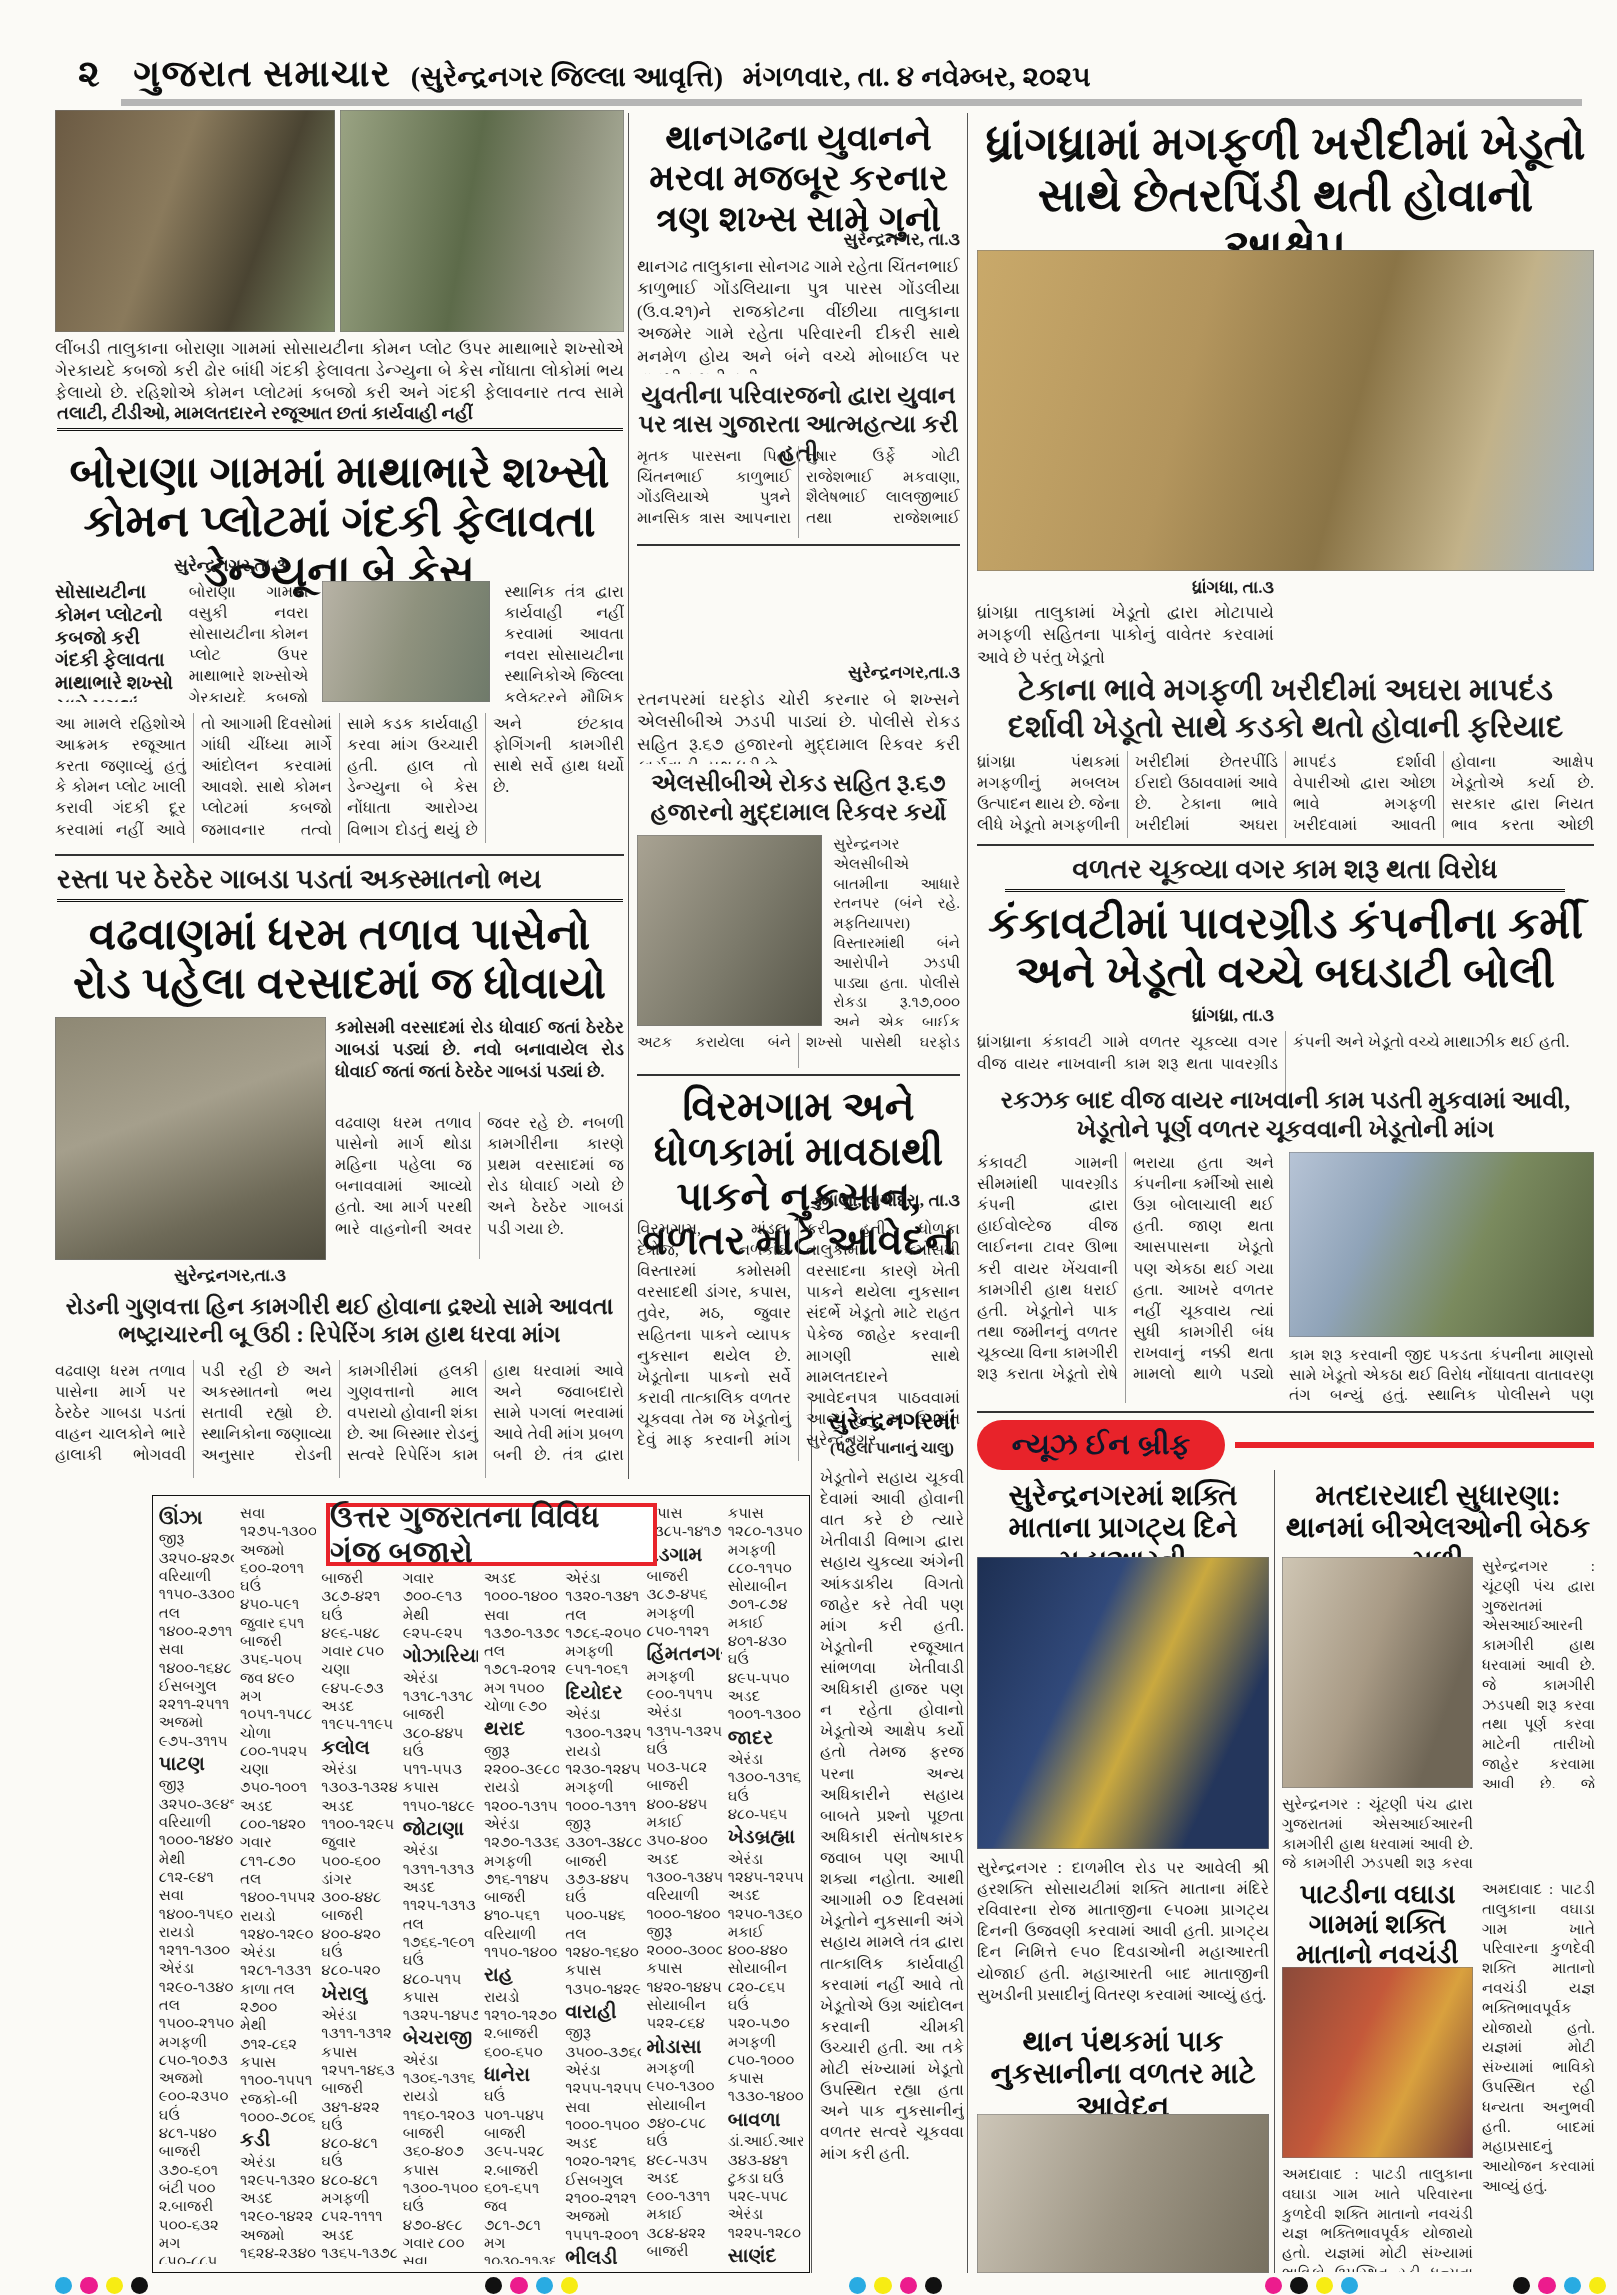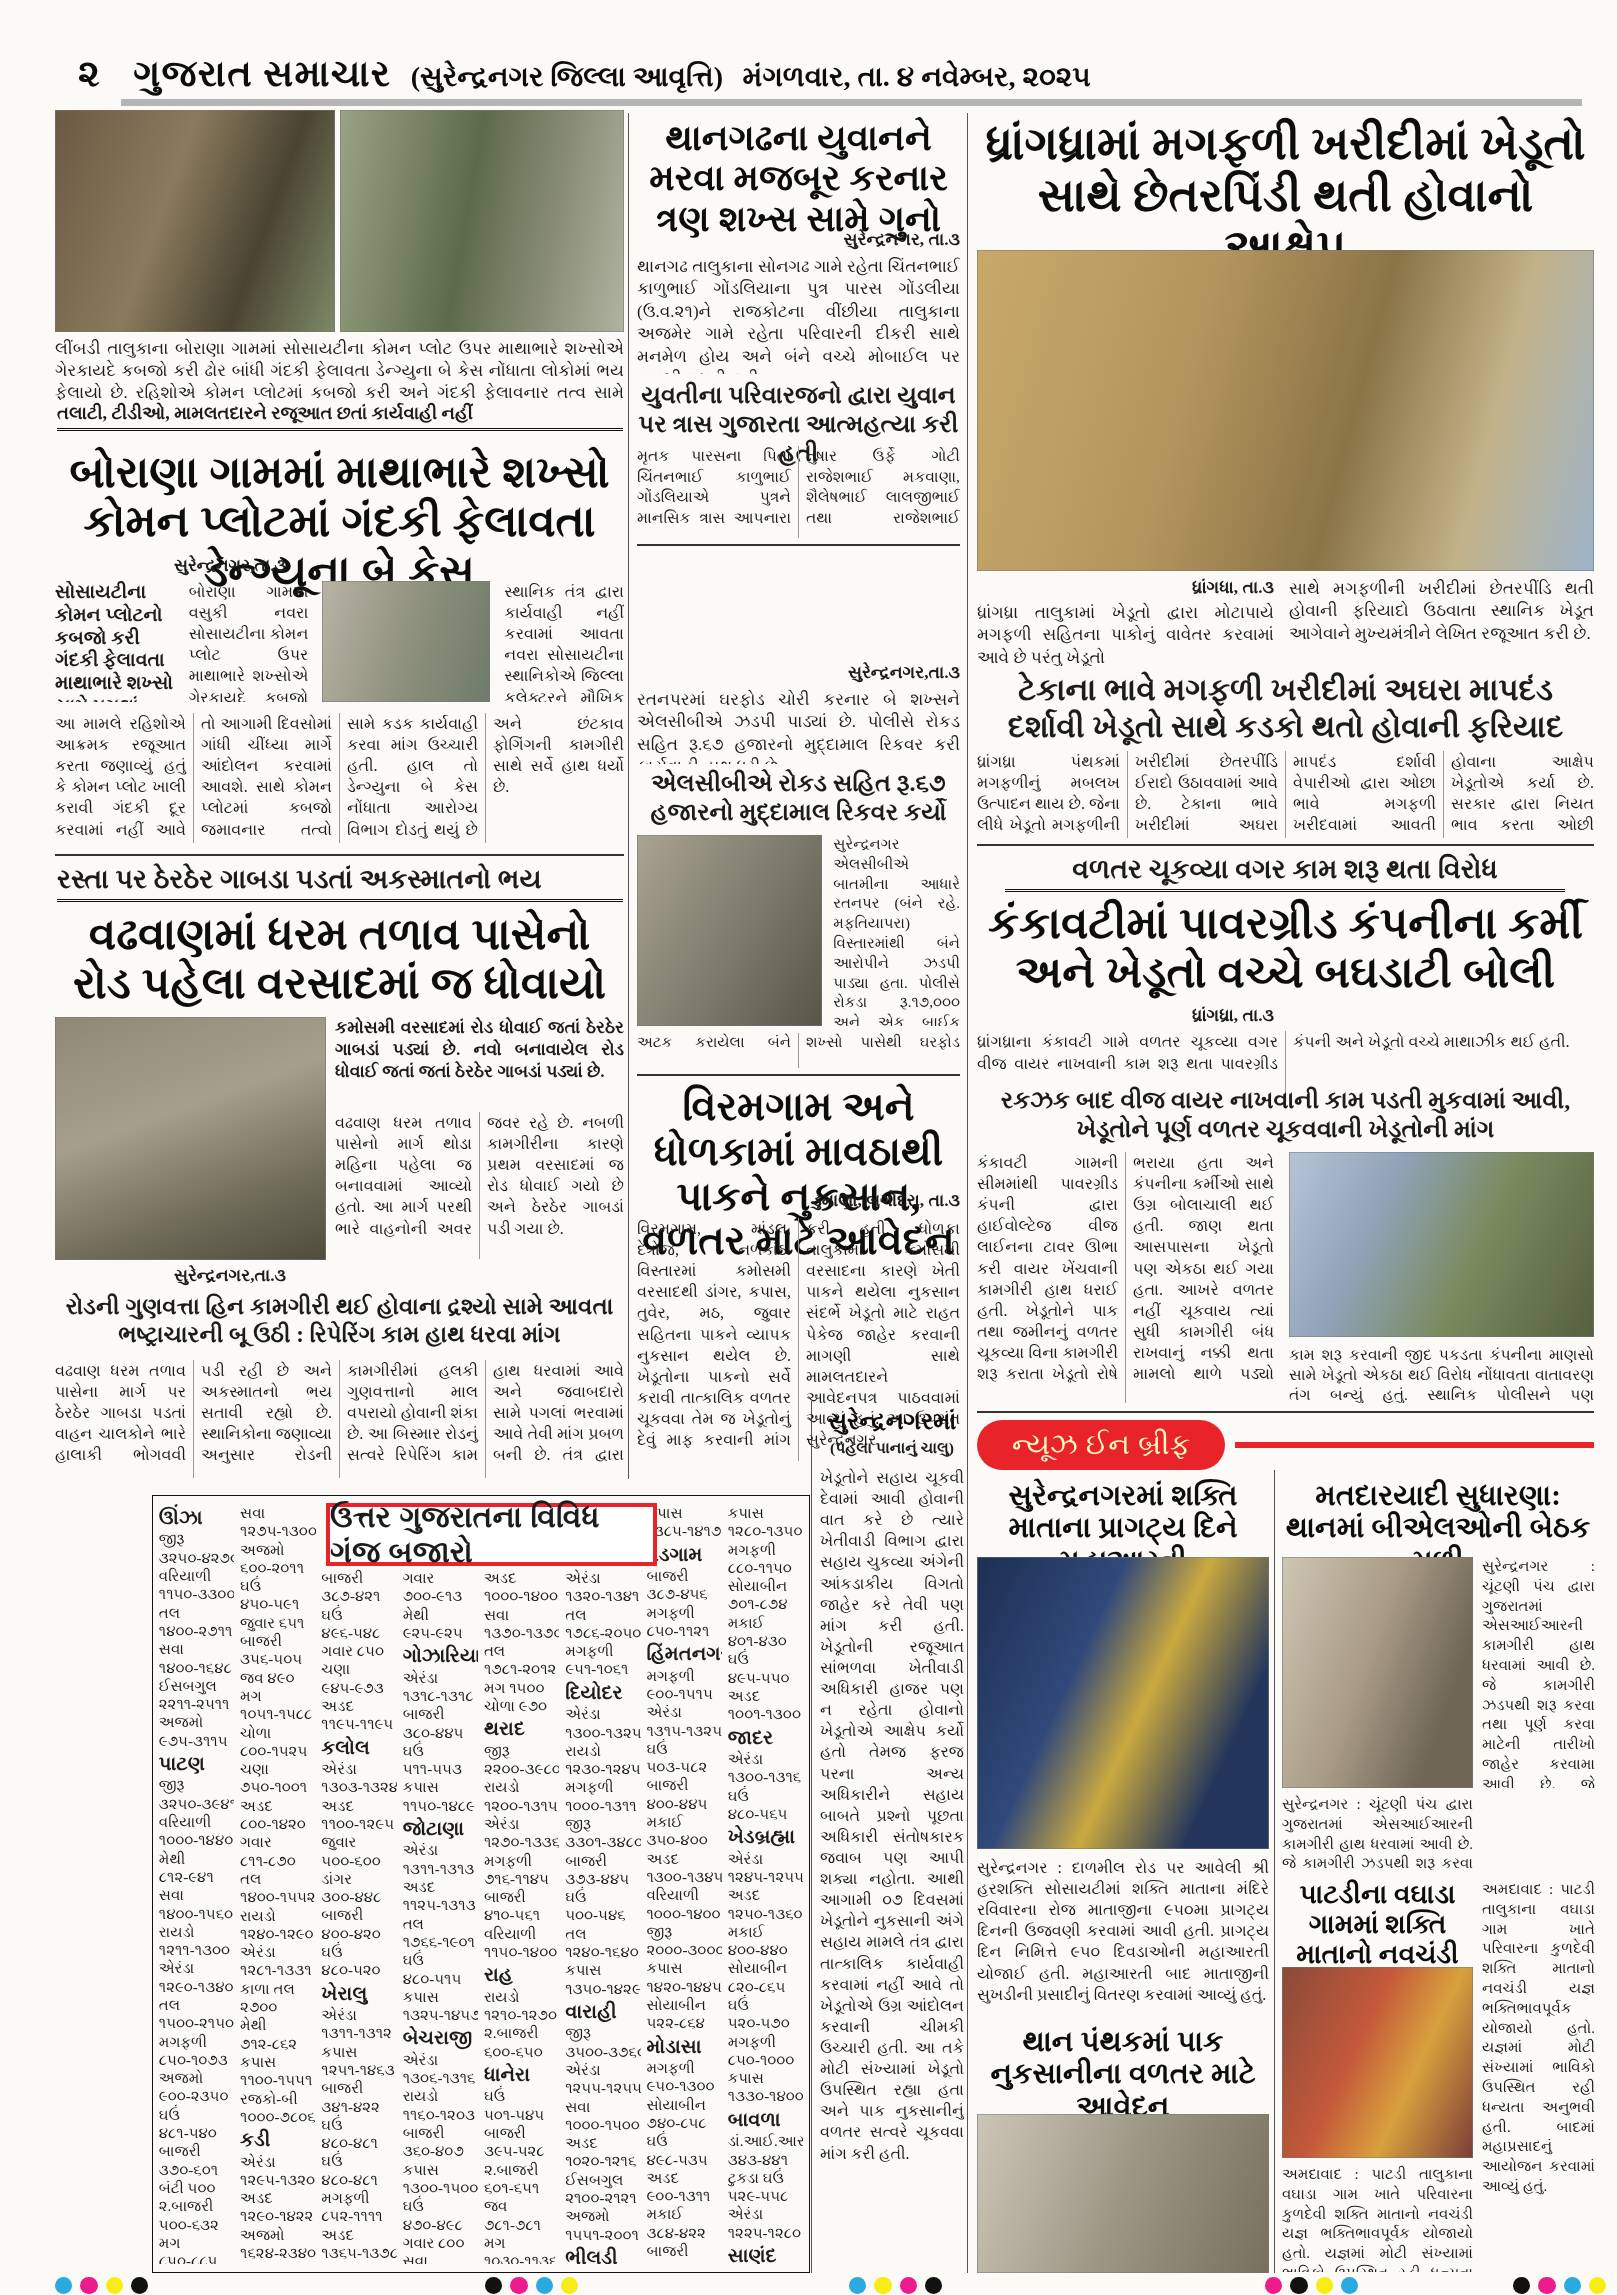--- a/index.html
+++ b/index.html
@@ -17,21 +17,21 @@
   .photo{background:#999;box-shadow:inset 0 0 0 0.6px #777;}
   .caption{font-weight:bold;line-height:1.28;text-align:justify;overflow:hidden;}
   .vrule{width:1.2px;background:#555;}
   .hrule{height:1.7px;background:#333;}
   .bazaar-box{border:1.7px solid #111;background:#fbfaf6;overflow:hidden;}
   .bazaar-title{border:4.6px solid #e8232a;display:flex;align-items:center;justify-content:center;
                 font-weight:bold;background:#fff;}
   .bz-col{overflow:hidden;}
   .mkt{font-weight:bold;font-size:19.6px;line-height:1.35;font-family:"Liberation Sans",sans-serif;}
   .rate{font-size:15px;line-height:1.22;white-space:normal;}
-  .brief-badge{background:#e8232a;color:#fef9c3;font-weight:normal;display:flex;align-items:center;
+  .brief-badge{background:#e8232a;color:#0f172a;font-weight:bold;display:flex;align-items:center;
                justify-content:center;border-radius:26.6px;}
   .brief-line{background:#e8232a;height:5.8px;flex:1;margin-left:10.4px;}
   .dot{width:17.3px;height:17.3px;border-radius:50%;display:inline-block;margin-right:8px;}
   .sans{font-family:"Liberation Sans",sans-serif;}
 </style>
 </head>
 <body>
 
 <div class="page">
 
@@ -102,21 +102,20 @@
   <div class="abs body-txt cols2" style="left:637px;top:1218px;width:323px;height:243px;font-size:16px;">વિરમગામ, માંડલ, દેત્રોજ, નળકાંઠા વિસ્તારમાં કમોસમી વરસાદથી ડાંગર, કપાસ, તુવેર, મઠ, જુવાર સહિતના પાકને વ્યાપક નુકસાન થયેલ છે. ખેડૂતોના પાકનો સર્વે કરાવી તાત્કાલિક વળતર ચૂકવવા તેમ જ ખેડૂતોનું દેવું માફ કરવાની માંગ કરી હતી. ધોળકા તાલુકામાં કમોસમી વરસાદના કારણે ખેતી પાકને થયેલા નુકસાન સંદર્ભે ખેડૂતો માટે રાહત પેકેજ જાહેર કરવાની માગણી સાથે મામલતદારને આવેદનપત્ર પાઠવવામાં આવ્યું હતું. આ ઉપરાંત સુરેન્દ્રનગર ટીમઈલેક્શનના કર્મીઓ ને નીચે ખેતી રાખુના બોલાવી ઉક્ત વિરોધ દર્શાવ્યો હતો.</div>
 
   <div class="abs hl center" style="left:820px;top:1408px;width:144px;font-size:24px;">સુરેન્દ્રનગરમાં</div>
   <div class="abs center" style="left:820px;top:1439px;width:144px;font-size:15.6px;font-weight:bold;">(પહેલા પાનાનું ચાલુ)</div>
   <div class="abs body-txt" style="left:820px;top:1467px;width:144px;height:803px;font-size:16px;">ખેડૂતોને સહાય ચૂકવી દેવામાં આવી હોવાની વાત કરે છે ત્યારે ખેતીવાડી વિભાગ દ્વારા સહાય ચુકવ્યા અંગેની આંકડાકીય વિગતો જાહેર કરે તેવી પણ માંગ કરી હતી. ખેડૂતોની રજૂઆત સાંભળવા ખેતીવાડી અધિકારી હાજર પણ ન રહેતા હોવાનો ખેડૂતોએ આક્ષેપ કર્યો હતો તેમજ ફરજ પરના અન્ય અધિકારીને સહાય બાબતે પ્રશ્નો પૂછતા અધિકારી સંતોષકારક જવાબ પણ આપી શક્યા નહોતા. આથી આગામી ૦૭ દિવસમાં ખેડૂતોને નુકસાની અંગે સહાય મામલે તંત્ર દ્વારા તાત્કાલિક કાર્યવાહી કરવામાં નહીં આવે તો ખેડૂતોએ ઉગ્ર આંદોલન કરવાની ચીમકી ઉચ્ચારી હતી. આ તકે મોટી સંખ્યામાં ખેડૂતો ઉપસ્થિત રહ્યા હતા અને પાક નુકસાનીનું વળતર સત્વરે ચૂકવવા માંગ કરી હતી.</div>
 
   <div class="abs hl center" style="left:977px;top:118px;width:617px;height:121px;font-size:46px;">ધ્રાંગધ્રામાં મગફળી ખરીદીમાં ખેડૂતો સાથે છેતરપિંડી થતી હોવાનો આક્ષેપ</div>
   <div class="abs photo" style="left:977px;top:250px;width:617px;height:321px;background:linear-gradient(105deg,#c9a96a,#b3955d 35%,#8a7446 60%,#c2b289 80%,#9db3c9);"></div>
   <div class="abs dateline" style="left:977px;top:578px;width:297px;font-size:17.3px;">ધ્રાંગધા, તા.૩</div>
   <div class="abs body-txt" style="left:977px;top:602px;width:297px;height:64px;font-size:17px;">ધ્રાંગધ્રા તાલુકામાં ખેડૂતો દ્વારા મોટાપાયે મગફળી સહિતના પાકોનું વાવેતર કરવામાં આવે છે પરંતુ ખેડૂતો</div>
-  <div class="abs body-txt" style="left:1289px;top:578px;width:305px;height:88px;font-size:17px;">સાથે મગફળીની ખરીદીમાં છેતરપીંડિ થતી હોવાની ફરિયાદો ઉઠવાતા સ્થાનિક ખેડૂત આગેવાને મુખ્યમંત્રીને લેખિત રજૂઆત કરી છે.</div>
   <div class="abs subhead center" style="left:977px;top:671px;width:617px;height:72px;font-size:31px;">ટેકાના ભાવે મગફળી ખરીદીમાં અઘરા માપદંડ દર્શાવી ખેડૂતો સાથે કડકો થતો હોવાની ફરિયાદ</div>
   <div class="abs body-txt cols4" style="left:977px;top:751px;width:617px;height:87px;font-size:16px;">ધ્રાંગધ્રા પંથકમાં મગફળીનું મબલખ ઉત્પાદન થાય છે. જેના લીધે ખેડૂતો મગફળીની ખરીદીમાં છેતરપીંડિ ઈરાદો ઉઠાવવામાં આવે છે. ટેકાના ભાવે ખરીદીમાં અઘરા માપદંડ દર્શાવી વેપારીઓ દ્વારા ઓછા ભાવે મગફળી ખરીદવામાં આવતી હોવાના આક્ષેપ ખેડૂતોએ કર્યા છે. સરકાર દ્વારા નિયત ભાવ કરતા ઓછી કિંમત ચૂકવાતી હોવાની રાવ ઉઠી છે. જેથી ખેડૂતોને ભારે નુકસાન વેઠવું પડે છે. આ મામલે તપાસ કરી ખેડૂતોને ન્યાય અપાવવા અને છેતરપીંડિ કરનાર સામે કડક કાર્યવાહી કરવાની માંગ સાથે ખેડૂત આગેવાન દ્વારા રાજ્યના મુખ્યમંત્રીને લેખિત રજૂઆત કરવામાં આવી છે.</div>
 
   <div class="abs hrule" style="left:977px;top:844px;width:617px;"></div>
 
   <div class="abs kicker center" style="left:1005px;top:855px;width:560px;font-size:27px;">વળતર ચૂકવ્યા વગર કામ શરૂ થતા વિરોધ</div>
   <div class="abs hl center" style="left:977px;top:899px;width:617px;height:104px;font-size:44px;">કંકાવટીમાં પાવરગ્રીડ કંપનીના કર્મી અને ખેડૂતો વચ્ચે બઘડાટી બોલી</div>
   <div class="abs dateline" style="left:977px;top:1006px;width:297px;font-size:17.3px;">ધ્રાંગધ્રા, તા.૩</div>
   <div class="abs body-txt cols2" style="left:977px;top:1006px;width:617px;height:69px;font-size:16px;padding-top:25.4px;">ધ્રાંગધ્રાના કંકાવટી ગામે વળતર ચૂકવ્યા વગર વીજ વાયર નાખવાની કામ શરૂ થતા પાવરગ્રીડ કંપની અને ખેડૂતો વચ્ચે માથાઝીક થઈ હતી.</div>
   <div class="abs subhead center" style="left:977px;top:1086px;width:617px;height:58px;font-size:24px;">રકઝક બાદ વીજ વાયર નાખવાની કામ પડતી મુકવામાં આવી, ખેડૂતોને પૂર્ણ વળતર ચૂકવવાની ખેડૂતોની માંગ</div>

